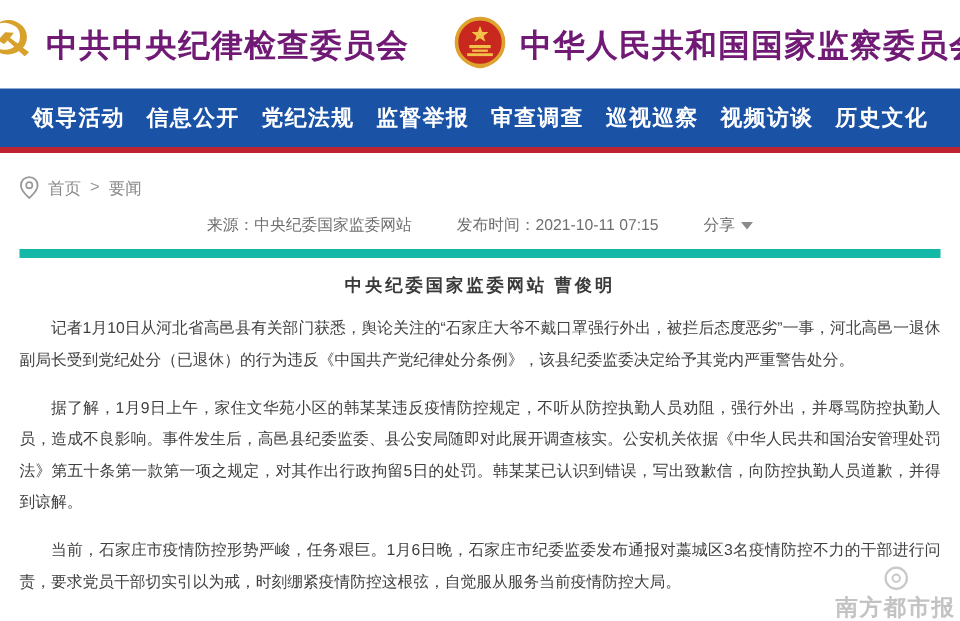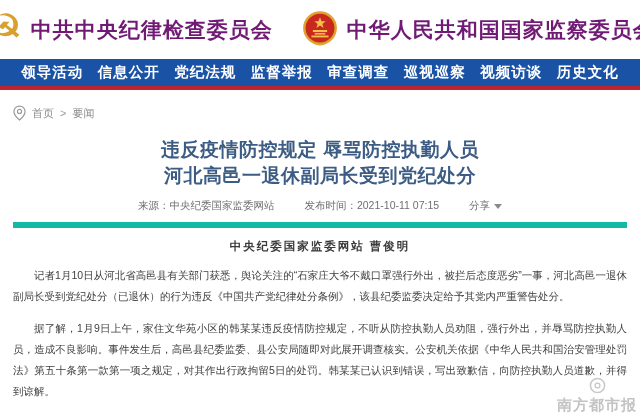--- a/index.html
+++ b/index.html
@@ -23,21 +23,21 @@
     font-size: 42px; line-height: 1; color: #d8a12c;
     font-family: "DejaVu Sans", sans-serif;
   }
   .brand-title {
     font-size: 21px; font-weight: bold; color: #701a75;
     letter-spacing: 1px; white-space: nowrap;
   }
 
   
   .main-nav {
-    height: 27px; background: #1a52a6;
+    height: 39px; background: #1a52a6;
     display: flex; align-items: center; justify-content: space-around;
     padding: 0 14px;
   }
   .nav-item {
     color: #ffffff; font-weight: bold; font-size: 14.5px;
     text-decoration: none; cursor: pointer; white-space: nowrap;
     letter-spacing: 1px;
   }
   .red-strip { height: 4px; background: #bf2330; }
 
@@ -128,24 +128,20 @@
       <path d="M7 1C3.7 1 1 3.6 1 6.8 1 11 7 16 7 16s6-5 6-9.2C13 3.6 10.3 1 7 1z" fill="none" stroke="#999" stroke-width="1.3"></path>
       <circle cx="7" cy="6.8" r="2.2" fill="none" stroke="#999" stroke-width="1.2"></circle>
     </svg>
   </span>
   <span class="crumb">首页</span>
   <span class="sep">&gt;</span>
   <span class="crumb">要闻</span>
 </div>
 
 <main>
-  <h1 class="article-title" style="margin-bottom:0;">
-    <div>违反疫情防控规定 辱骂防控执勤人员</div>
-    <div>河北高邑一退休副局长受到党纪处分</div>
-  </h1>
 
   <div class="meta">
     <span class="pair"><span>来源：</span><span>中央纪委国家监委网站</span></span>
     <span class="pair"><span>发布时间：</span><span>2021-10-11 07:15</span></span>
     <span class="share">
       <span>分享</span>
       <span class="caret-down"></span>
     </span>
   </div>
 

